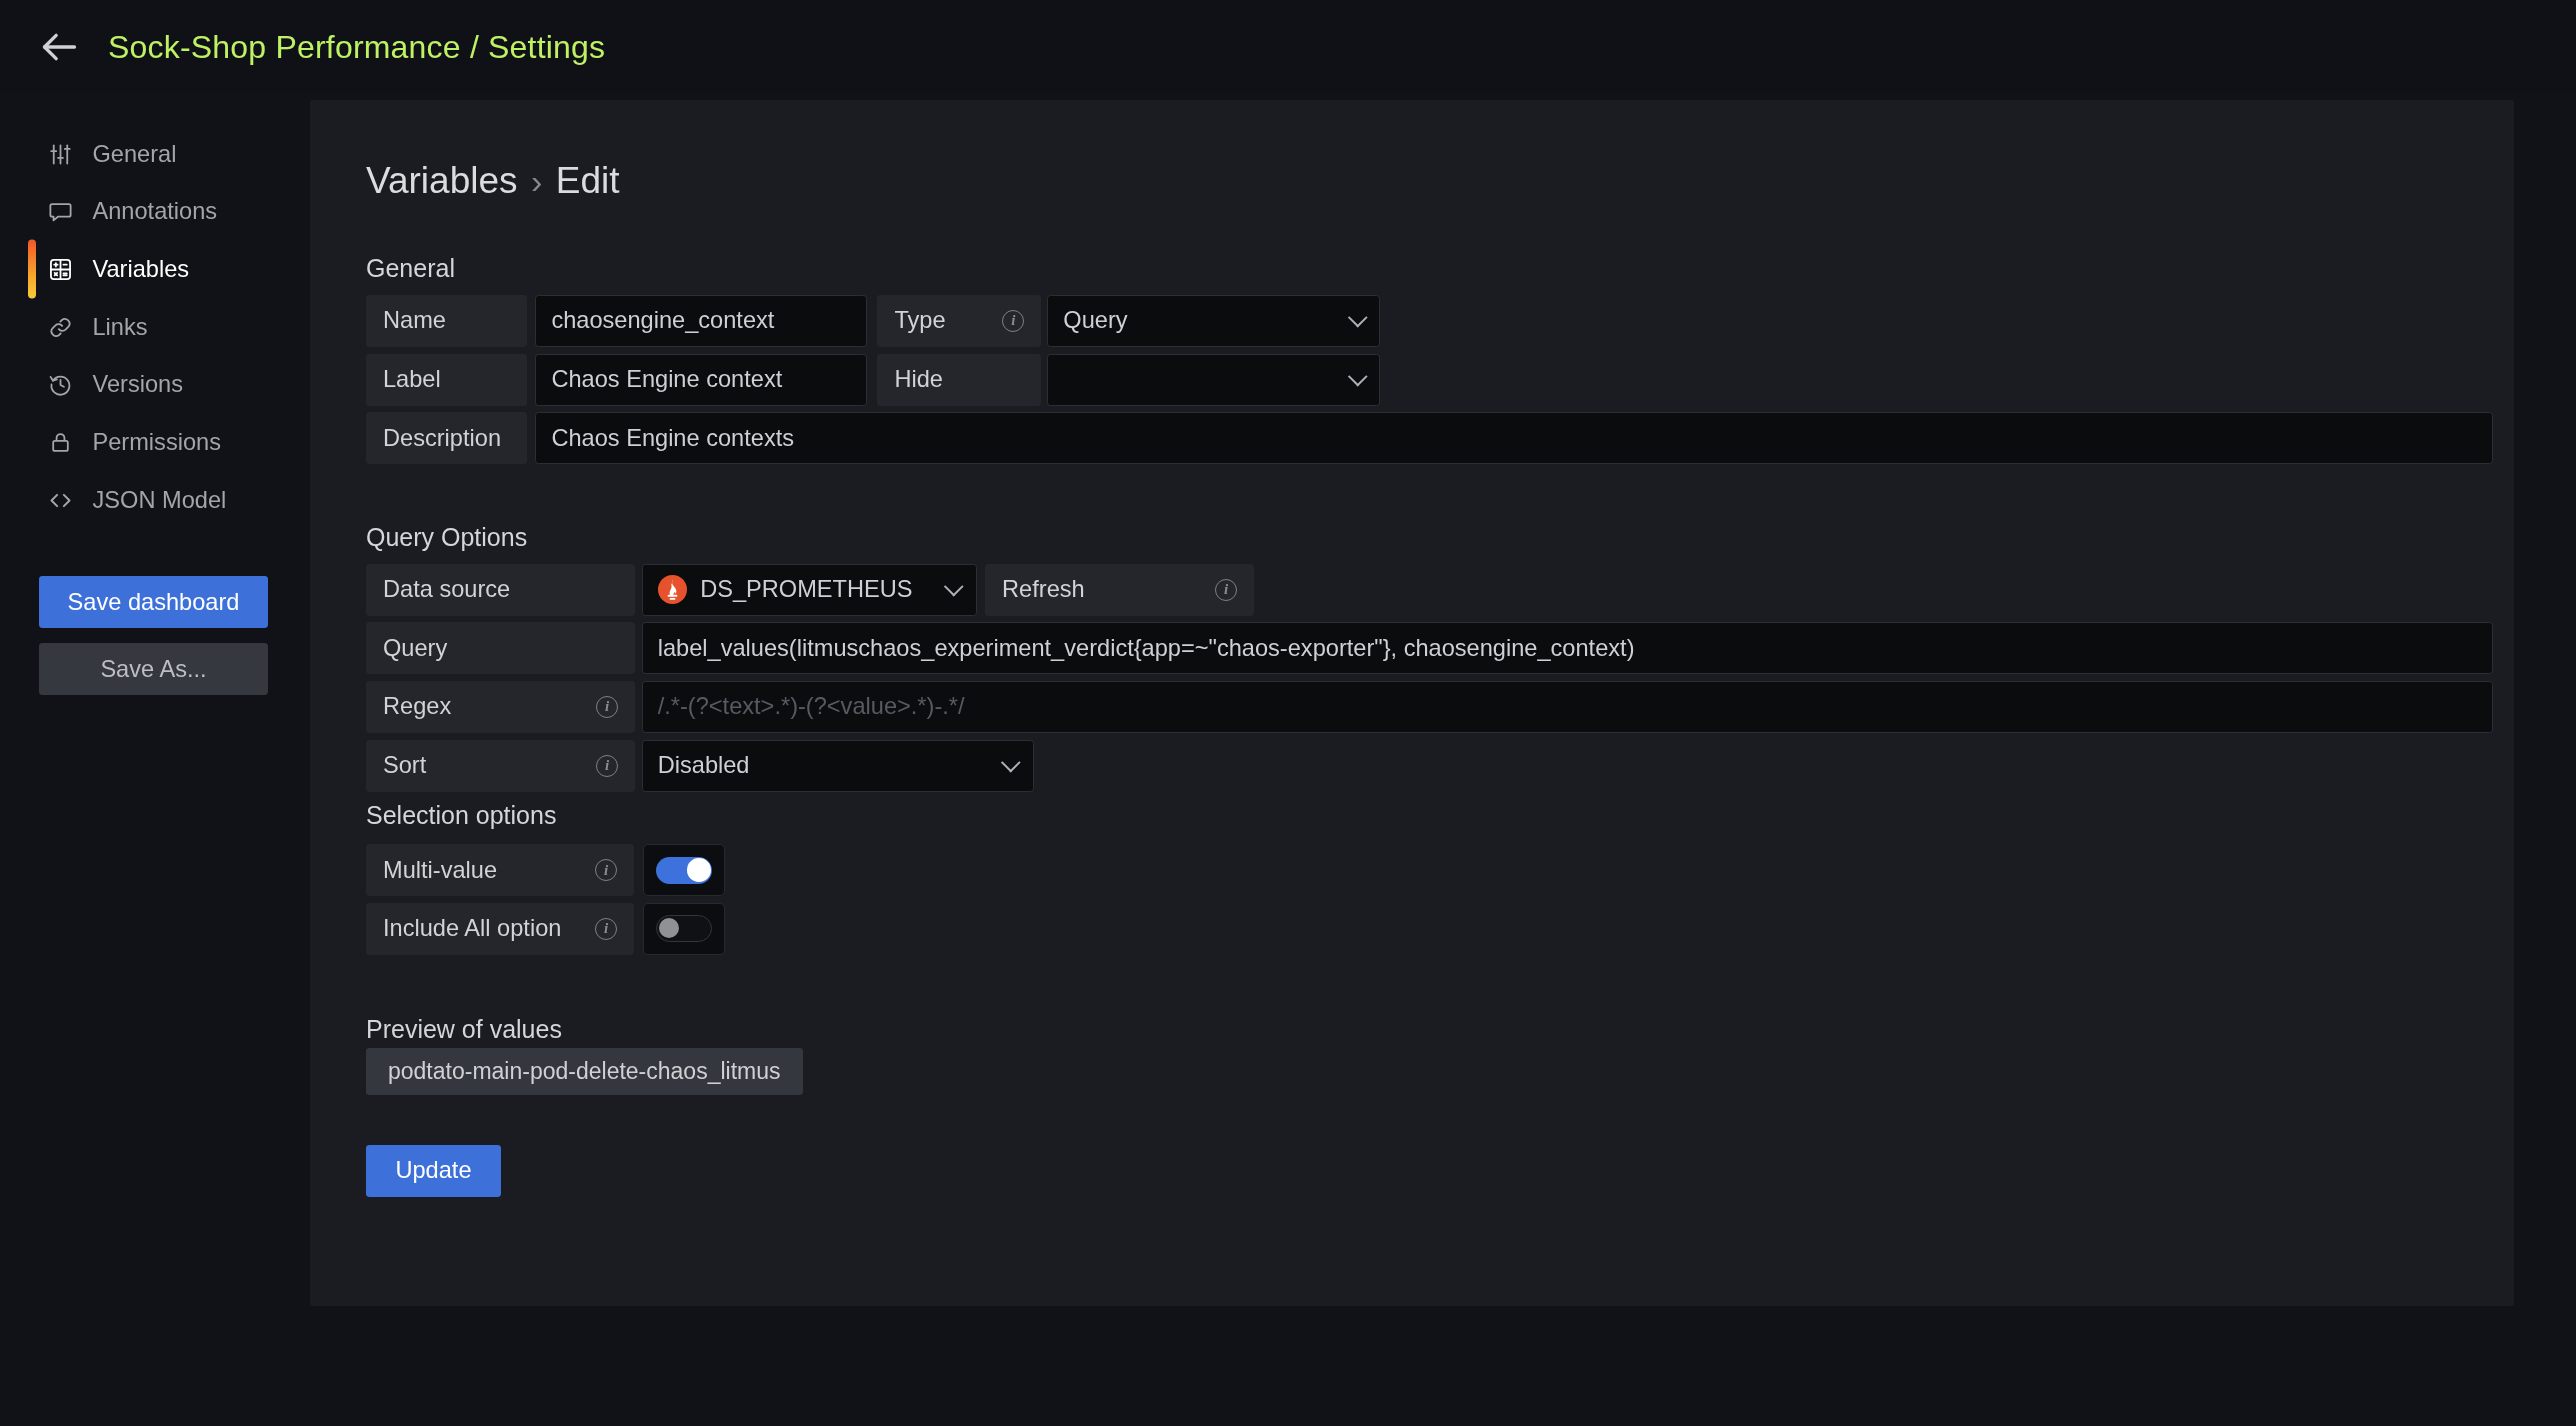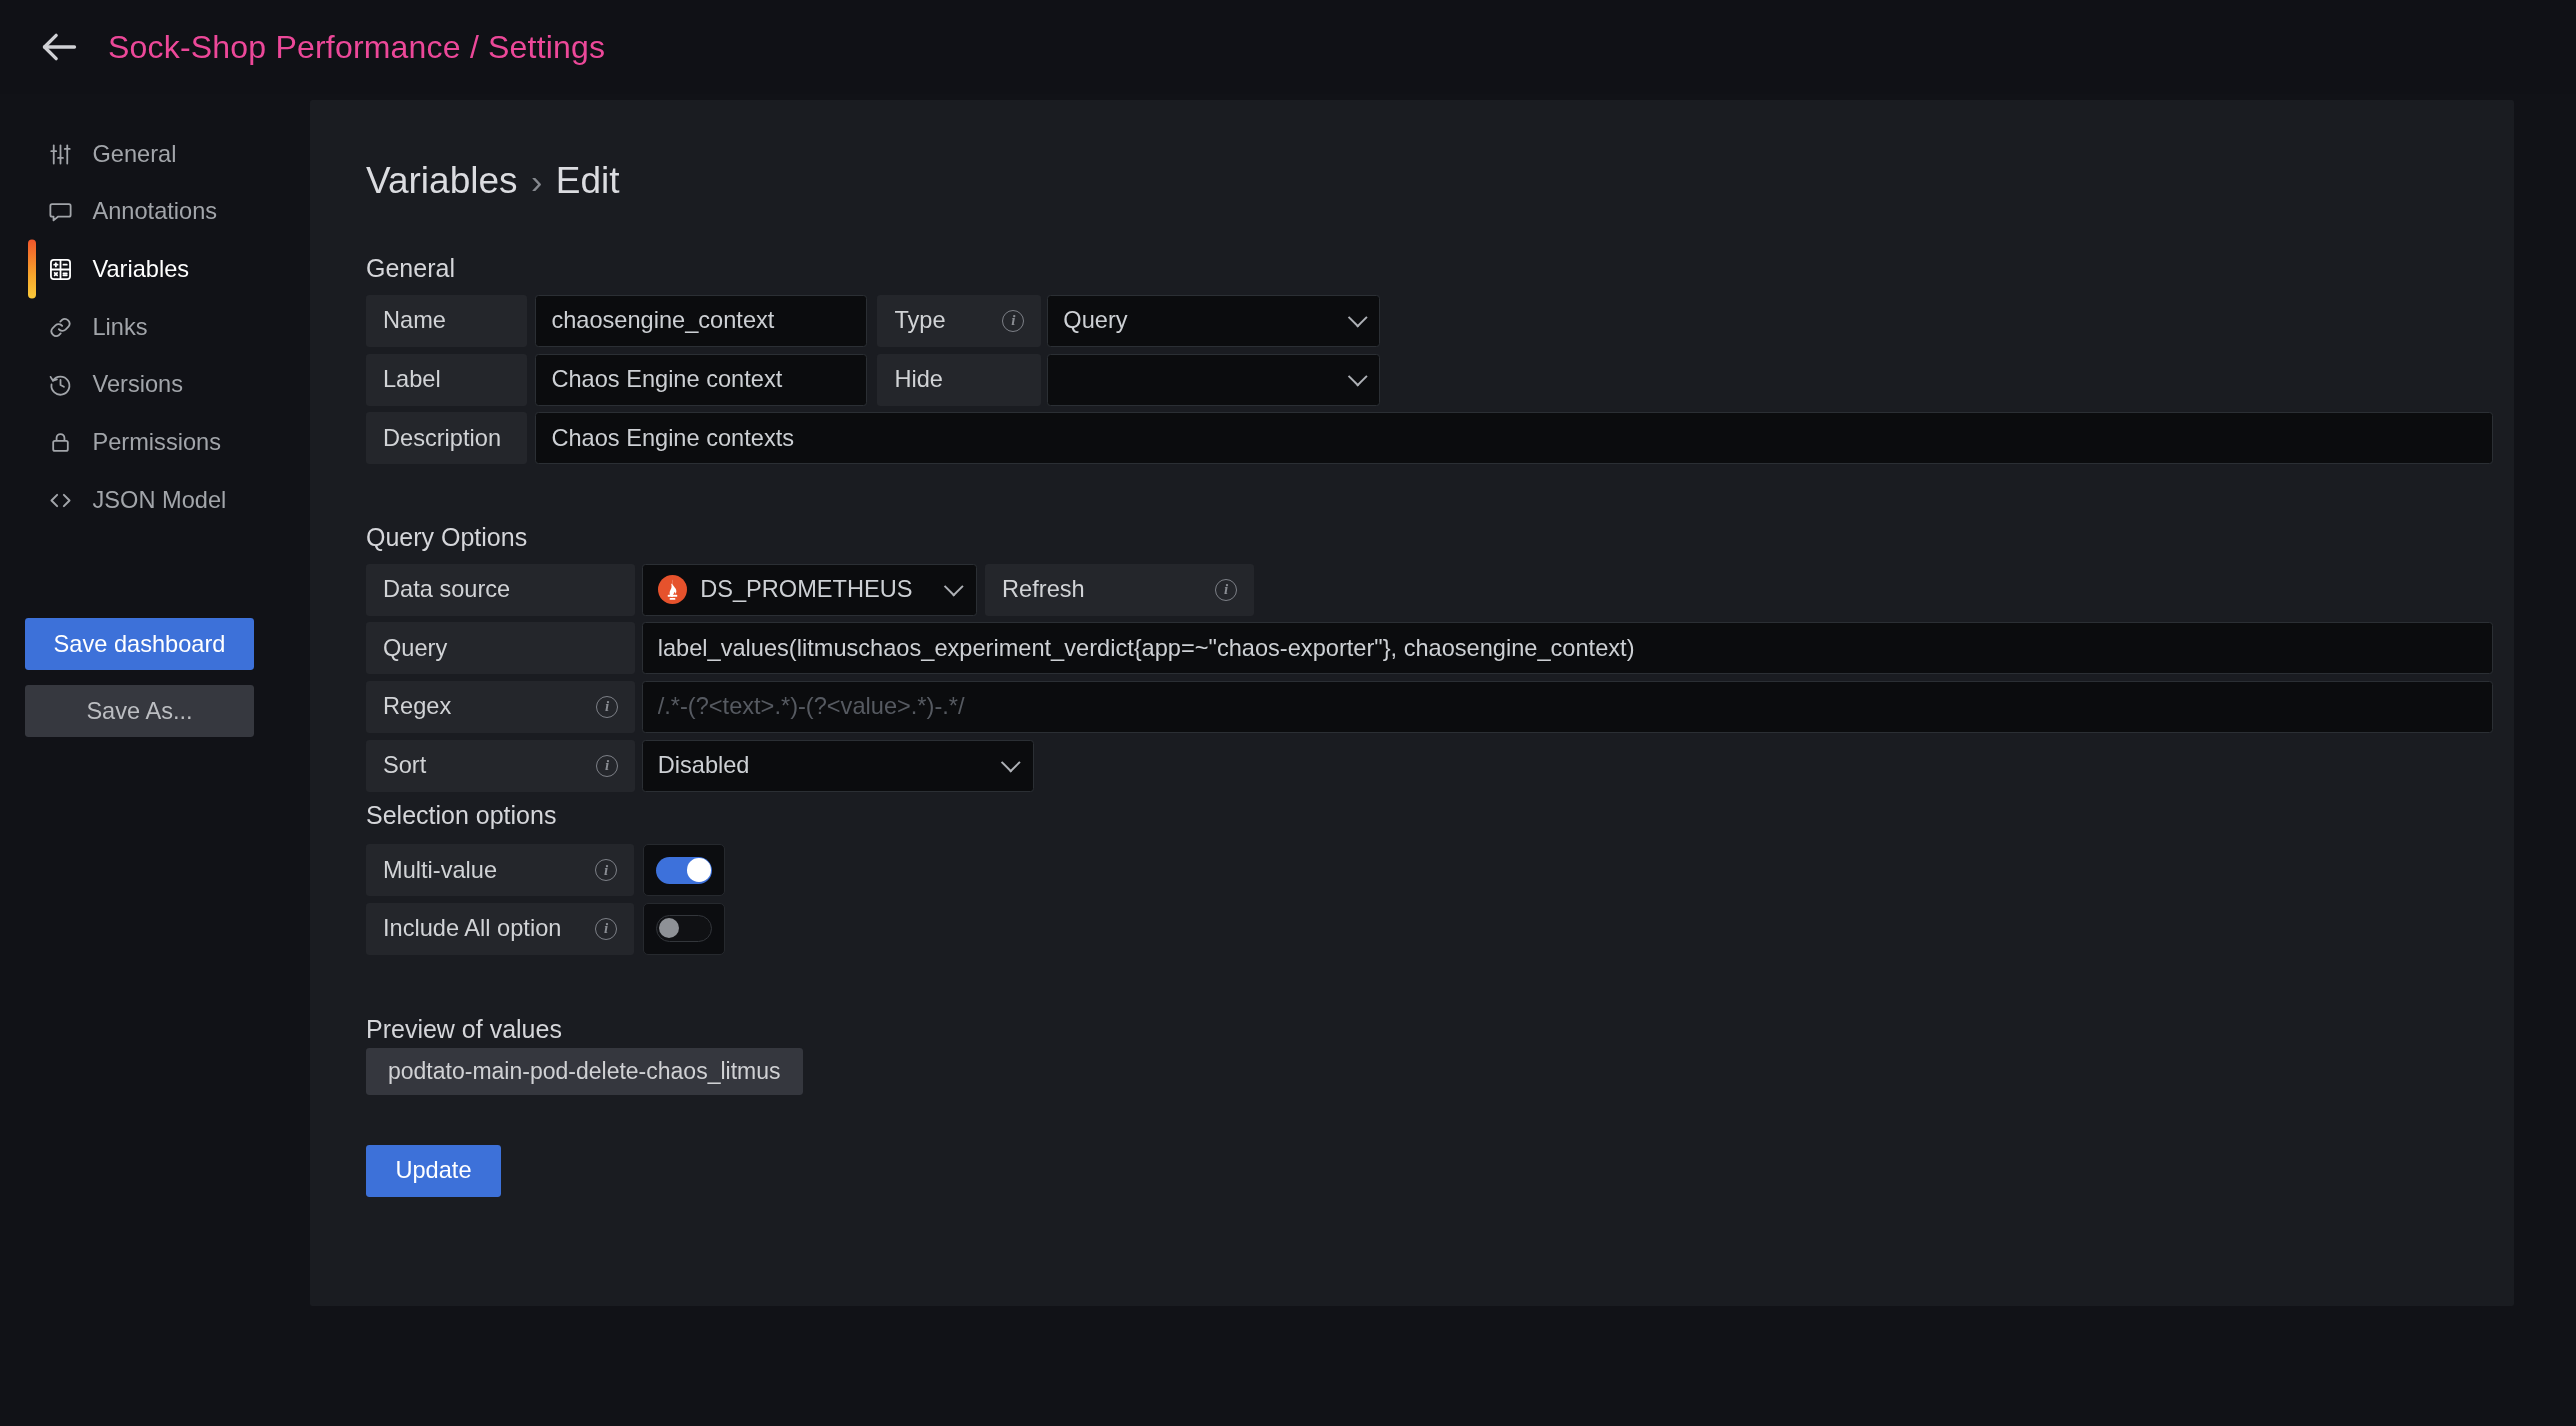--- a/index.html
+++ b/index.html
@@ -15,21 +15,21 @@
   
   .nav {
     height:94px; background:#101116;
     display:flex; align-items:center;
     padding-left:37px;
   }
   .back-btn {
     width:44px; height:44px; display:flex; align-items:center; justify-content:center;
     cursor:pointer; margin-right:27px; background:none; border:none;
   }
-  .nav-title { font-size:32px; font-weight:500; color:#ec4899; letter-spacing:0.2px; }
+  .nav-title { font-size:32px; font-weight:500; color:#bef264; letter-spacing:0.2px; }
 
   
   .layout { display:flex; align-items:flex-start; }
 
   
   .sidebar { width:310px; flex:none; padding-top:40px; }
   .side-item {
     position:relative; height:40px; margin-bottom:17.7px;
     display:flex; align-items:center; gap:18.5px;
     padding-left:47px; cursor:pointer;
@@ -38,21 +38,21 @@
   .side-item .s-icon { width:27px; height:27px; flex:none; display:flex; }
   .side-item.active { color:#ffffff; font-weight:500; }
   .side-item.active::before {
     content:""; position:absolute; left:28px; top:50%;
     transform:translateY(-50%);
     width:7.6px; height:59px; border-radius:4.2px;
     background:linear-gradient(180deg,#f2562b 0%,#f7a52c 60%,#fbca3a 100%);
   }
   .side-item.active { padding-left:47px; }
 
-  .side-buttons { padding-left:25px; margin-top:98px; }
+  .side-buttons { padding-left:39px; margin-top:56px; }
   .btn {
     display:flex; align-items:center; justify-content:center;
     height:52px; border:none; border-radius:3.4px;
     font-size:23.6px; font-weight:500; cursor:pointer;
     font-family:inherit;
   }
   .btn-save { width:229px; background:#3d71d9; color:#ffffff; }
   .btn-saveas { width:229px; background:#36383f; color:#bcbec2; margin-top:15px; }
 
   

